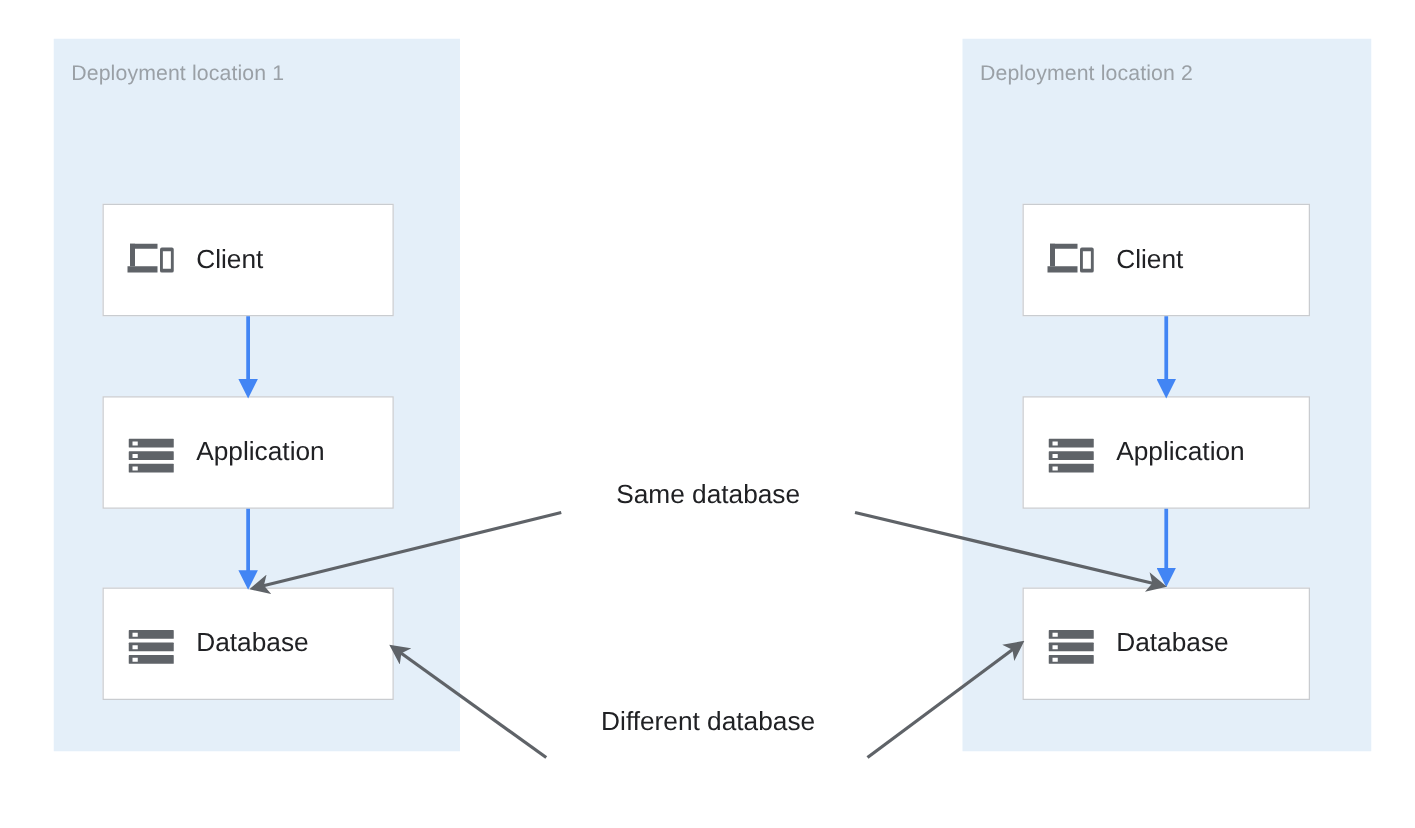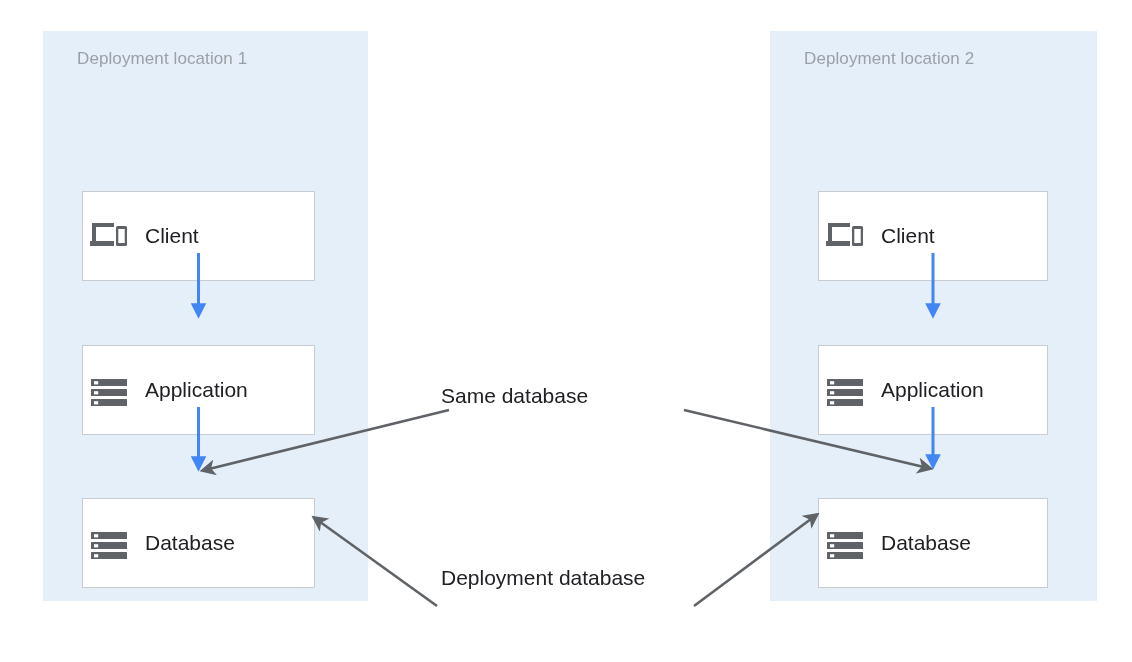--- a/index.html
+++ b/index.html
@@ -16,33 +16,31 @@
     position:absolute;
     background:#e4eff9;
   }
   .panel-title{
     position:absolute;
     left:14px; top:18px;
     font-size:17px;
     color:#9aa0a6;
     letter-spacing:0.1px;
     white-space:nowrap;
-    margin-left:20px;
   }
 
   .node{
     position:absolute;
     background:#ffffff;
     border:1px solid #c9ccd0;
     box-sizing:border-box;
     display:flex;
     align-items:center;
     justify-content:flex-start;
-    padding-left:6px;
-    margin-top:28px;
+    padding-left:18px;
   }
   .node .icon{
     flex:0 0 auto;
     width:40px;height:40px;
     display:block;
     margin-right:16px;
   }
   .node .node-label{
     font-size:21px;
     color:#202124;
@@ -53,21 +51,21 @@
     position:absolute;
     left:0;top:0;
     width:1132px;height:662px;
     pointer-events:none;
   }
 
   .annot{
     position:absolute;
     font-size:21px;
     color:#202124;
-    text-align:left;
+    text-align:center;
     line-height:28px;
     white-space:nowrap;
   }
 </style>
 </head>
 <body>
 
 <div id="stage">
 
   <div class="panel" style="left:43px;top:31px;width:325px;height:570px;">
@@ -187,16 +185,16 @@
     <line x1="437" y1="606" x2="316" y2="519" stroke="#5f6368" stroke-width="2.6" marker-end="url(#grayHead)"></line>
 
     <line x1="694" y1="606" x2="815" y2="516" stroke="#5f6368" stroke-width="2.6" marker-end="url(#grayHead)"></line>
   </svg>
 
   <div class="annot" style="left:441px;top:382px;width:251px;">
     <div>Same database</div>
   </div>
 
   <div class="annot" style="left:441px;top:564px;width:251px;">
-    <div>Deployment database</div>
+    <div>Different database</div>
   </div>
 
 </div>
 
 </body></html>

